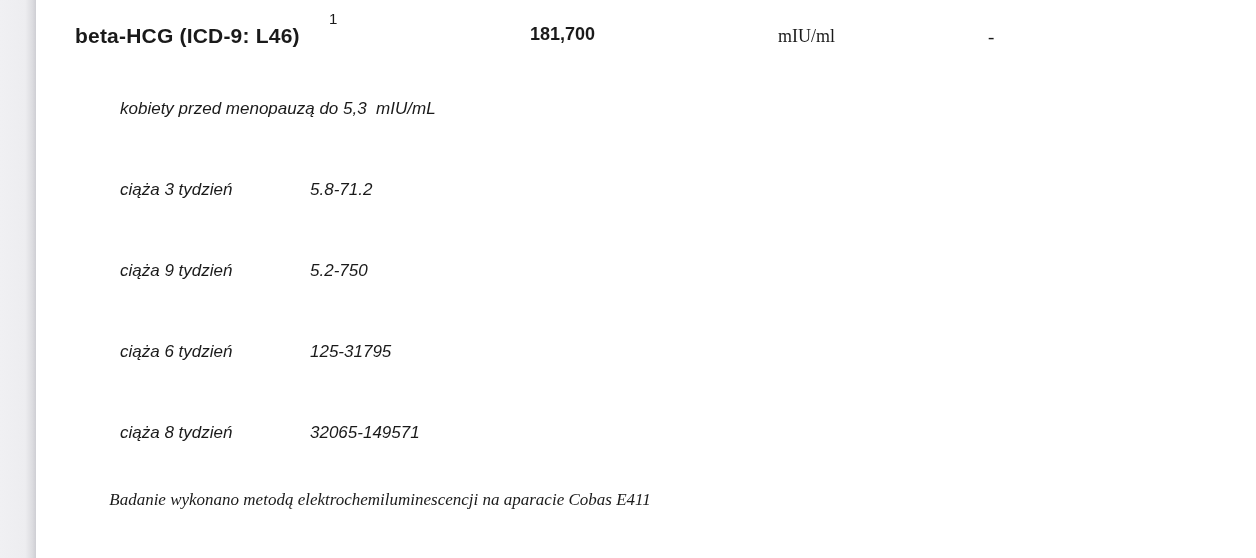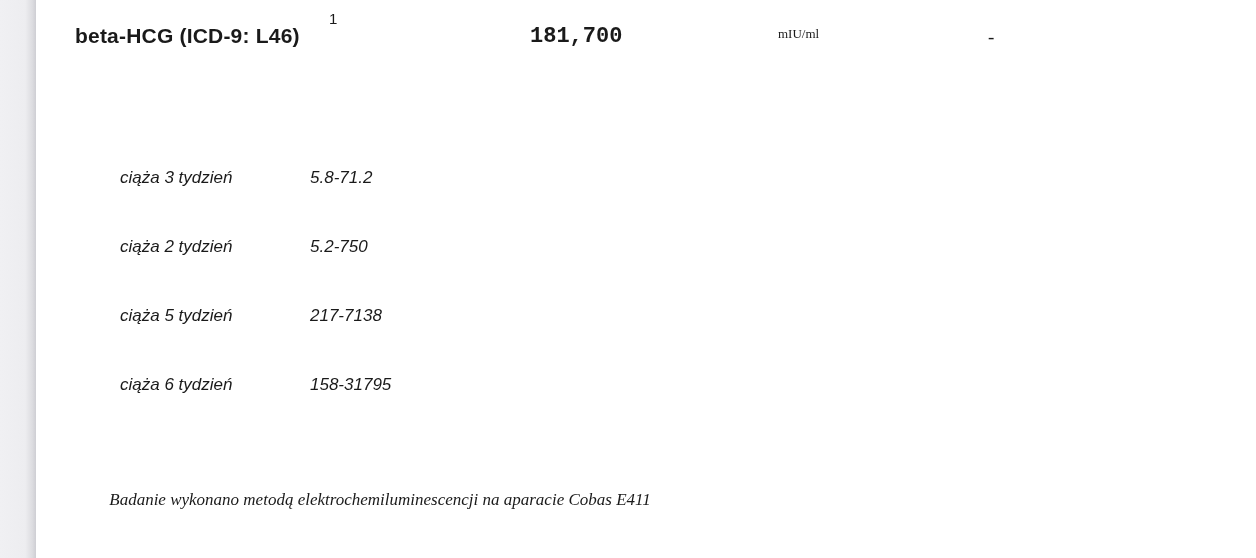--- a/index.html
+++ b/index.html
@@ -37,28 +37,28 @@
     font-weight: bold;
     letter-spacing: 0.2px;
   }
   .footnote-marker {
     left: 293px; top: 10px;
     font-size: 15px;
     font-weight: normal;
   }
   .result-value {
     left: 494px; top: 24px;
-    font-family: Liberation Mono, monospace;
+    font-family: Liberation Sans, sans-serif;
     font-weight: bold;
-    font-size: 22px;
+    font-size: 18px;
   }
   .result-unit {
     left: 742px; top: 26px;
     font-family: "Liberation Serif", serif;
-    font-size: 13px;
+    font-size: 18px;
   }
   .result-flag {
     left: 952px; top: 26px;
     font-family: "Liberation Serif", serif;
     font-size: 19px;
   }
 
   .ref-women {
     left: 84px; top: 51px;
     font-size: 17px;
@@ -66,21 +66,21 @@
     line-height: 23px;
   }
   .ref-line { white-space: pre; }
 
   .weeks-table {
     left: 84px; top: 120px;
     font-size: 17px;
     font-style: italic;
     line-height: 23px;
   }
-  .week-row { height: 23px; white-space: pre; }
+  .week-row { height: 23px; white-space: pre; margin-top: 12px; }
   .week-label { display: inline-block; width: 190px; font-style: italic; }
   .week-range { font-style: italic; }
   .ind-a { margin-left: 0; }
 
   .notes {
     left: 69px; top: 442px;
     font-size: 17px;
     font-style: italic;
     line-height: 23px;
   }
@@ -94,27 +94,28 @@
 
   <div class="page">
 
     <span class="abs test-name">beta-HCG (ICD-9: L46)</span>
     <span class="abs footnote-marker">1</span>
     <span class="abs result-value">181,700</span>
     <span class="abs result-unit">mIU/ml</span>
     <span class="abs result-flag">-</span>
 
     <div class="abs ref-women">
+      <div class="ref-line">kobiety przed menopauzą do 5,3  mIU/mL</div>
     </div>
 
     <div class="abs weeks-table">
       <div class="week-row"><span class="week-label">ciąża 3 tydzień</span><span class="week-range ind-a">5.8-71.2</span></div>
-      <div class="week-row"><span class="week-label">ciąża 2 tydzień</span><span class="week-range ind-a">5.2-750</span></div>
-      <div class="week-row"><span class="week-label">ciąża 5 tydzień</span><span class="week-range ind-a">217-7138</span></div>
-      <div class="week-row"><span class="week-label">ciąża 6 tydzień</span><span class="week-range ind-a">158-31795</span></div>
+      <div class="week-row"><span class="week-label">ciąża 9 tydzień</span><span class="week-range ind-a">5.2-750</span></div>
+      <div class="week-row"><span class="week-label">ciąża 6 tydzień</span><span class="week-range ind-a">125-31795</span></div>
+      <div class="week-row"><span class="week-label">ciąża 8 tydzień</span><span class="week-range ind-a">32065-149571</span></div>
       
       
       
       
       
       
       
       
     </div>
 

